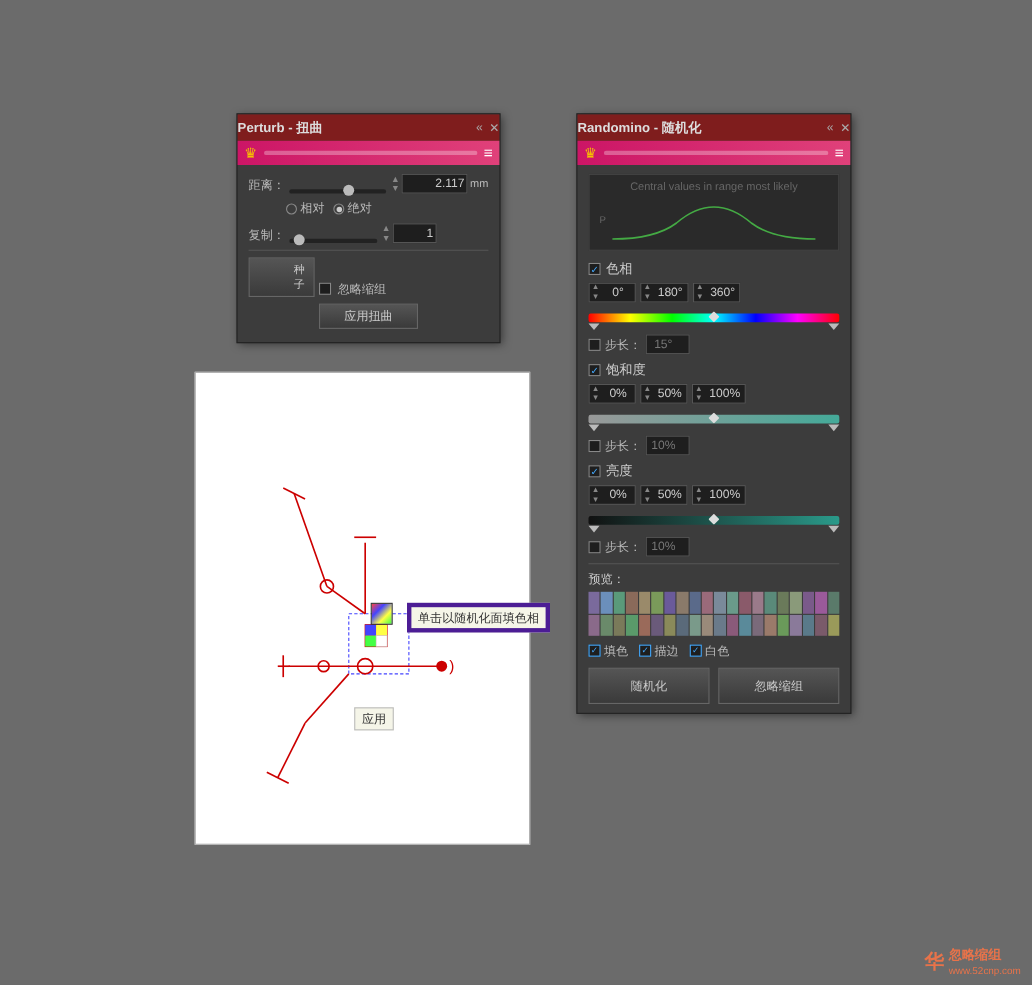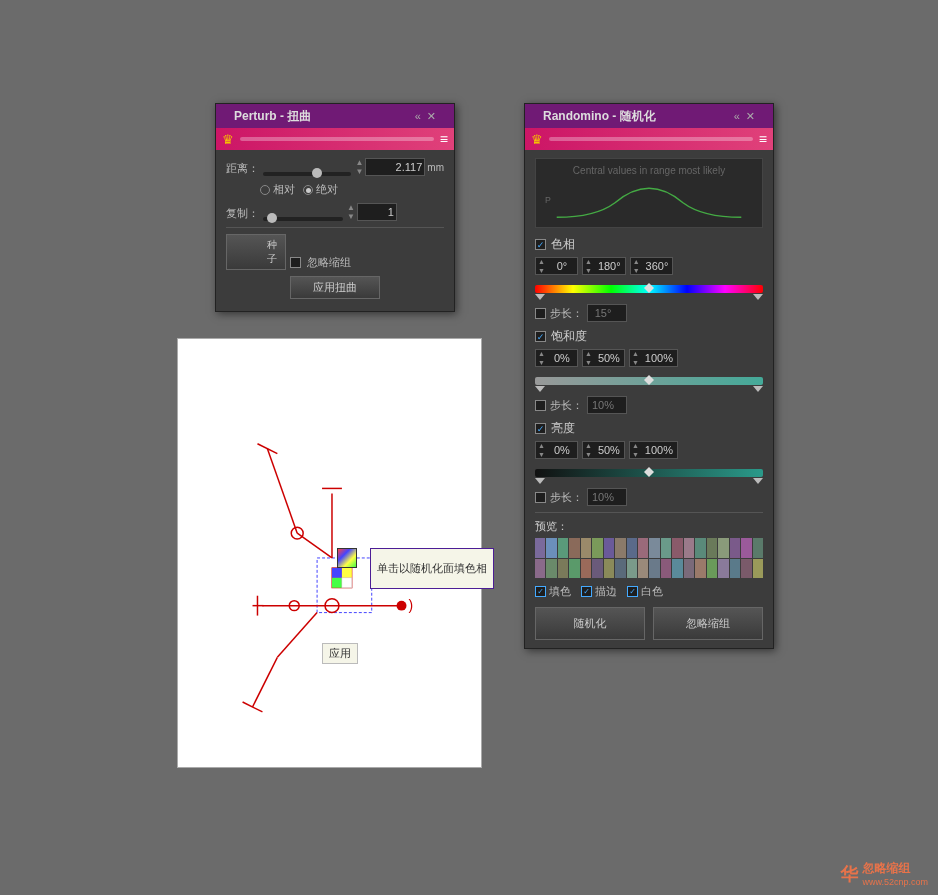--- a/index.html
+++ b/index.html
@@ -18,25 +18,25 @@
     .perturb-panel {
       position: absolute;
       top: 103px;
       left: 215px;
       width: 240px;
       background: #3c3c3c;
       border: 1px solid #222;
       box-shadow: 2px 2px 8px rgba(0,0,0,0.5);
     }
     .panel-titlebar {
-      background: #701a75;
+      background: #7f1d1d;
       display: flex;
       align-items: center;
       justify-content: space-between;
-      padding: 4px 18px;
+      padding: 4px 0;
       height: 24px;
     }
     .panel-title-text {
       color: #ddd;
       font-size: 12px;
       font-weight: bold;
     }
     .panel-titlebar-icons {
       display: flex;
       gap: 6px;
@@ -372,22 +372,22 @@
       width: 100%;
       height: 100%;
     }
 
     
     .tooltip-box {
       position: absolute;
       top: 548px;
       left: 370px;
       background: #f5f5e8;
-      border: 1px solid #4c1d95;
-      padding: 12px 6px;
+      border: 4px solid #4c1d95;
+      padding: 2px 6px;
       font-size: 11px;
       color: #333;
       white-space: nowrap;
     }
 
     
     .watermark {
       position: absolute;
       bottom: 8px;
       right: 10px;

